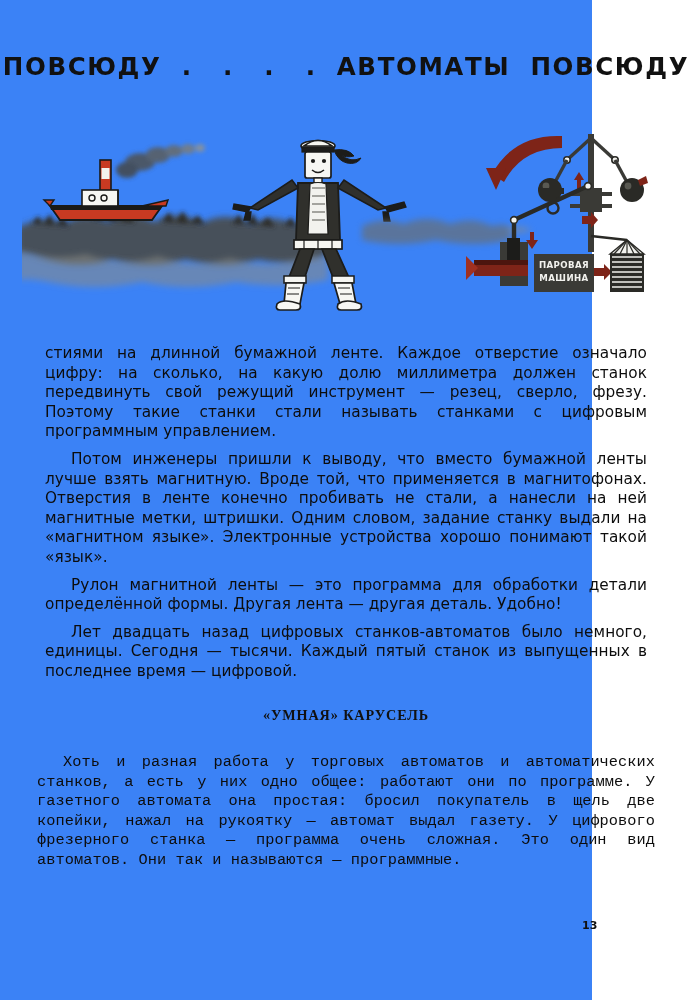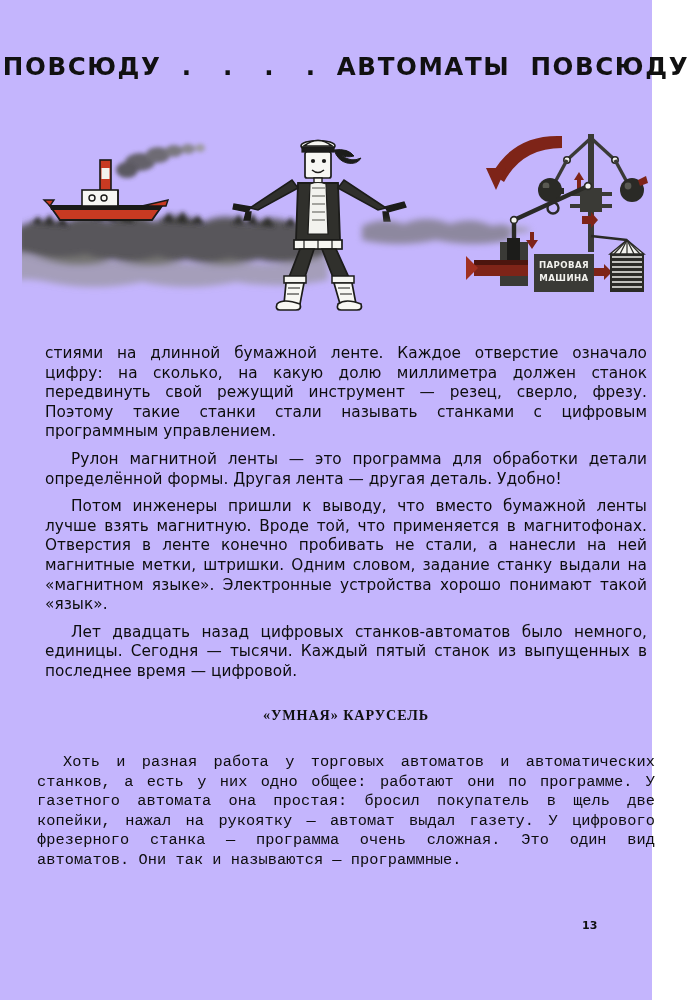--- a/index.html
+++ b/index.html
@@ -11,23 +11,23 @@
     width: 692px;
     height: 1000px;
     background: #ffffff;
     font-family: "Liberation Sans", "DejaVu Sans", sans-serif;
     overflow: hidden;
     position: relative;
   }
 
   .page {
     position: relative;
-    width: 652px;
+    width: 592px;
     height: 1000px;
-    background: #c4b5fd;
+    background: #3b82f6;
     box-sizing: border-box;
     padding-left: 11px;
   }
 
   
   .title {
     position: absolute;
     top: 52px;
     left: 0;
     width: 692px;
@@ -323,22 +323,22 @@
           <line x1="605" y1="112" x2="618" y2="126"></line>
         </g>
 
         <line x1="569" y1="108" x2="605" y2="112" stroke="#2a2a26" stroke-width="2.6"></line>
       </g>
     </svg>
   </div>
 
   <div class="body-text">
     <p class="no-indent">стиями на длинной бумажной ленте. Каждое отверстие означало цифру: на сколько, на какую долю миллиметра должен станок передвинуть свой режущий инструмент — резец, сверло, фрезу. Поэтому такие станки стали называть станками с цифровым программным управлением.</p>
+    <p>Потом инженеры пришли к выводу, что вместо бумажной ленты лучше взять магнитную. Вроде той, что применяется в магнитофонах. Отверстия в ленте конечно пробивать не стали, а нанесли на ней магнитные метки, штришки. Одним словом, задание станку выдали на «магнитном языке». Электронные устройства хорошо понимают такой «язык».</p>
     <p>Рулон магнитной ленты — это программа для обработки детали определённой формы. Другая лента — другая деталь. Удобно!</p>
-    <p>Потом инженеры пришли к выводу, что вместо бумажной ленты лучше взять магнитную. Вроде той, что применяется в магнитофонах. Отверстия в ленте конечно пробивать не стали, а нанесли на ней магнитные метки, штришки. Одним словом, задание станку выдали на «магнитном языке». Электронные устройства хорошо понимают такой «язык».</p>
     <p>Лет двадцать назад цифровых станков-автоматов было немного, единицы. Сегодня — тысячи. Каждый пятый станок из выпущенных в последнее время — цифровой.</p>
   </div>
 
   <div class="section-heading">«УМНАЯ»  КАРУСЕЛЬ</div>
 
   <div class="body-text-2">
     <p>Хоть и разная работа у торговых автоматов и автоматических станков, а есть у них одно общее: работают они по программе. У газетного автомата она простая: бросил покупатель в щель две копейки, нажал на рукоятку — автомат выдал газету. У цифрового фрезерного станка — программа очень сложная. Это один вид автоматов. Они так и называются — программные.</p>
   </div>
 
   <div class="page-number">13</div>

